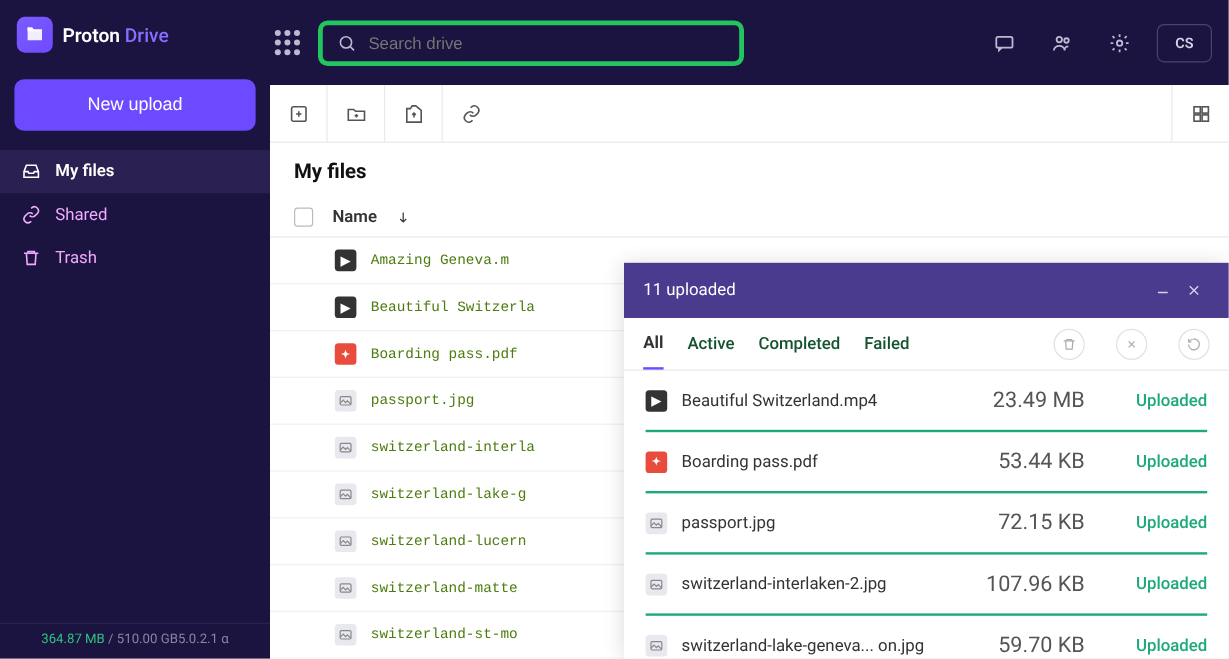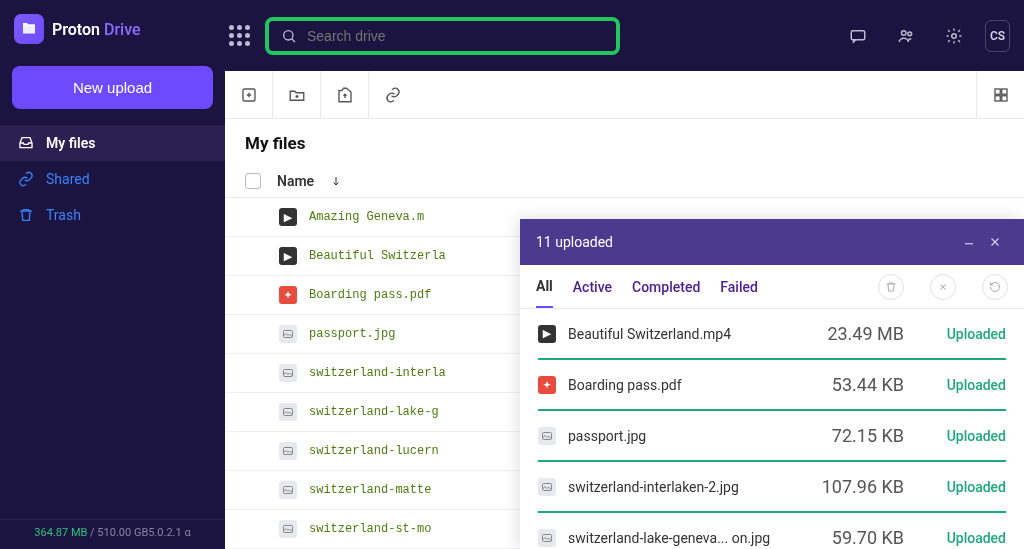--- a/index.html
+++ b/index.html
@@ -6,54 +6,54 @@
 body { font-family: -apple-system, BlinkMacSystemFont, "Segoe UI", Roboto, sans-serif; background: #f5f5f7; overflow: hidden; width: 1024px; height: 549px; }
 .app { display: flex; height: 100%; }
 .sidebar { width: 225px; background: #1b1340; color: #fff; display: flex; flex-direction: column; }
 .logo { display: flex; align-items: center; gap: 8px; padding: 0 14px; height: 58px; width: 225px; }
 .logo-icon { width: 30px; height: 30px; background: linear-gradient(135deg,#7c5cff,#6d4aff); border-radius: 7px; display: flex; align-items: center; justify-content: center; }
 .logo-icon svg { width: 18px; height: 18px; }
 .logo-text { font-weight: 600; font-size: 16px; color: #fff; }
 .logo-text .accent { color: #8a6dff; font-weight: 500; }
 .upload-btn { margin: 8px 12px 16px; background: #6d4aff; border: none; color: #fff; border-radius: 8px; padding: 13px 0; font-size: 15px; font-weight: 500; cursor: pointer; }
 .nav { display: flex; flex-direction: column; }
-.nav-item { display: flex; align-items: center; gap: 12px; padding: 10px 18px; cursor: pointer; font-size: 14px; color: #3b82f6; }
+.nav-item { display: flex; align-items: center; gap: 12px; padding: 10px 18px; cursor: pointer; font-size: 14px; color: #f0abfc; }
 .nav-item.active { background: #2a2052; color: #fff; font-weight: 600; }
 .nav-icon { width: 16px; height: 16px; display: flex; align-items: center; justify-content: center; }
 .sidebar-footer { margin-top: auto; padding: 6px 14px 10px; font-size: 11px; color: #8a86a0; display:flex; justify-content:center; border-top:1px solid #2a2052;}
 .sidebar-footer .used { color: #2ec27e; }
 .topbar { background: #1b1340; display: flex; align-items: center; height: 58px; padding-right: 14px; flex: 1; gap: 14px; }
 .apps-icon { width: 22px; height: 22px; display:grid; grid-template-columns:repeat(3,5px); grid-template-rows:repeat(3,5px); gap:3px; cursor:pointer; margin-left:4px;}
 .apps-icon span { background:#bdb9d1; border-radius:50%; }
 .search { flex: 0 0 355px; display:flex; align-items:center; background:#1b1340; border:4px solid #22c55e; border-radius:8px; height:38px; padding:0 12px; gap:10px;}
 .search input { background:transparent; border:none; outline:none; color:#bdb9d1; font-size:14px; flex:1;}
 .search svg { width:16px; height:16px; stroke:#bdb9d1;}
 .topbar-spacer { flex:1; }
 .top-icon { width:34px; height:34px; display:flex; align-items:center; justify-content:center; cursor:pointer; color:#bdb9d1;}
-.avatar { width:25px; height:32px; border-radius:6px; border:1px solid #4a4270; display:flex; align-items:center; justify-content:center; font-size:12px; font-weight:600; color:#d5d2e6; cursor:pointer;}
+.avatar { width:46px; height:32px; border-radius:6px; border:1px solid #4a4270; display:flex; align-items:center; justify-content:center; font-size:12px; font-weight:600; color:#d5d2e6; cursor:pointer;}
 .main { flex:1; display:flex; flex-direction:column; background:#fff; position:relative;}
 .toolbar { display:flex; align-items:center; height:48px; border-bottom:1px solid #e8e8ef; background:#fff;}
 .toolbar-btn { width:48px; height:48px; display:flex; align-items:center; justify-content:center; border-right:1px solid #e8e8ef; cursor:pointer; color:#555;}
 .toolbar-spacer { flex:1; }
 .page-title { font-size:17px; font-weight:700; padding:14px 20px 12px; color:#111;}
 .file-header { display:flex; align-items:center; padding:8px 20px; border-bottom:1px solid #e8e8ef; gap:16px;}
 .chk { width:16px; height:16px; border:1.5px solid #bbb; border-radius:3px; cursor:pointer;}
 .col-name { font-weight:600; font-size:14px; color:#333; display:flex; align-items:center; gap:16px;}
 .file-row { display:flex; align-items:center; padding:10px 20px 10px 54px; border-bottom:1px solid #f0f0f4; gap:12px; cursor:pointer;}
 .file-icon { width:18px; height:18px; display:flex; align-items:center; justify-content:center; font-size:11px;}
 .file-icon.vid { background:#333; color:#fff; border-radius:3px;}
 .file-icon.pdf { background:#e74c3c; color:#fff; border-radius:3px; font-size:9px; font-weight:700;}
 .file-icon.img { background:#e8e8ef; color:#888; border-radius:3px;}
 .file-name { font-size:12px; color:#4d7c0f;font-family:Liberation Mono, monospace;}
 .upload-panel { position:absolute; right:0; top:148px; width:504px; background:#fff; box-shadow:-2px 0 16px rgba(0,0,0,0.12); display:flex; flex-direction:column; bottom:0;}
 .panel-header { background:#4a3b8f; color:#fff; display:flex; align-items:center; padding:10px 16px; font-size:14px;}
 .panel-header-spacer { flex:1; }
 .panel-hbtn { width:26px; height:26px; display:flex; align-items:center; justify-content:center; cursor:pointer; color:#d5d2e6;}
 .panel-tabs { display:flex; align-items:center; padding:0 16px; border-bottom:1px solid #e8e8ef; gap:20px; height:44px;}
-.tab { font-size:14px; color:#4c1d95; cursor:pointer; padding:12px 0; font-weight:500;}
+.tab { font-size:14px; color:#14532d; cursor:pointer; padding:12px 0; font-weight:500;}
 .tab.active { color:#333; font-weight:700; border-bottom:2px solid #6d4aff; margin-bottom:-1px;}
 .tab-spacer { flex:1; }
 .circle-btn { width:26px; height:26px; border:1px solid #e0e0e8; border-radius:50%; display:flex; align-items:center; justify-content:center; cursor:pointer; color:#aaa; font-size:12px;}
 .panel-list { flex:1; overflow:auto; }
 .upl-row { padding:14px 18px 0; }
 .upl-top { display:flex; align-items:center; gap:12px;}
 .upl-name { flex:1; font-size:14px; color:#333;}
 .upl-size { font-size:18px; color:#555; width:110px; text-align:right;}
 .upl-status { font-size:14px; color:#1ea97c; width:90px; text-align:right; font-weight:500;}
 .upl-bar { height:2px; background:#1ea97c; margin-top:14px;}

